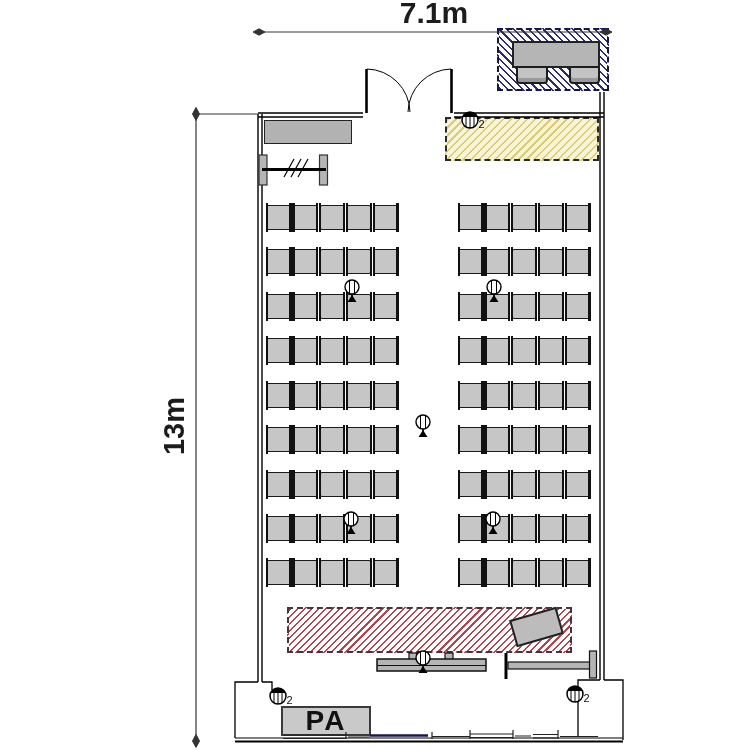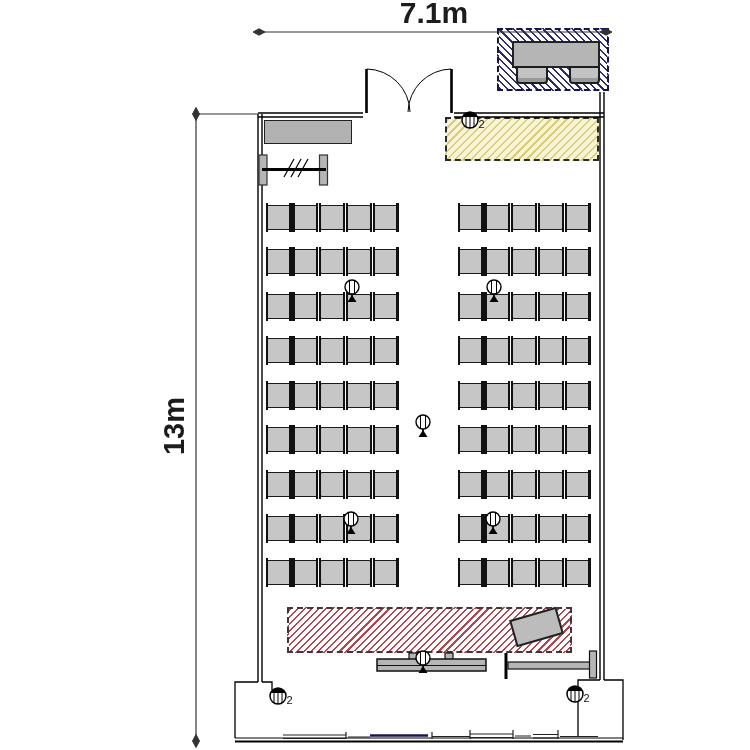--- a/index.html
+++ b/index.html
@@ -58,20 +58,23 @@
   <div class="abs zone" id="zone-entrance"></div>
   <div class="abs zone" id="zone-rear"></div>
   <div class="abs zone" id="zone-stage"></div>
 
   <div class="abs table" id="table-entrance"></div>
   <div class="abs bchair" id="bchair-1"></div>
   <div class="abs bchair" id="bchair-2"></div>
   <div class="abs table" id="table-topleft"></div>
   <div class="abs table" id="table-tilted"></div>
 
+  <div class="abs" id="pa-box">
+    <span>PA</span>
+  </div>
 
   <div class="abs" id="chair-layer">
       <div class="chair" style="left: 266px; top: 205px;"></div>
       <div class="chair" style="left: 292.8px; top: 205px;"></div>
       <div class="chair" style="left: 319.6px; top: 205px;"></div>
       <div class="chair" style="left: 346.4px; top: 205px;"></div>
       <div class="chair" style="left: 373.2px; top: 205px;"></div>
       <div class="chair" style="left: 458px; top: 205px;"></div>
       <div class="chair" style="left: 484.8px; top: 205px;"></div>
       <div class="chair" style="left: 511.6px; top: 205px;"></div>

